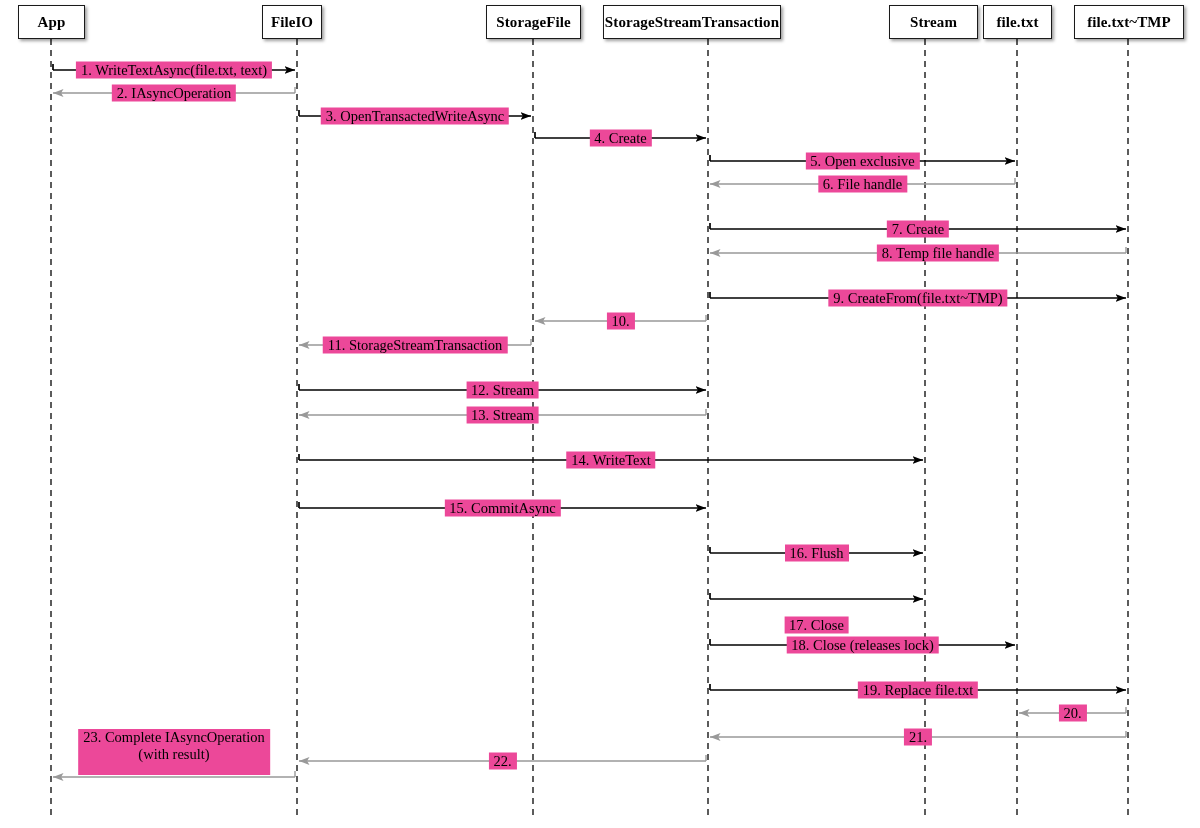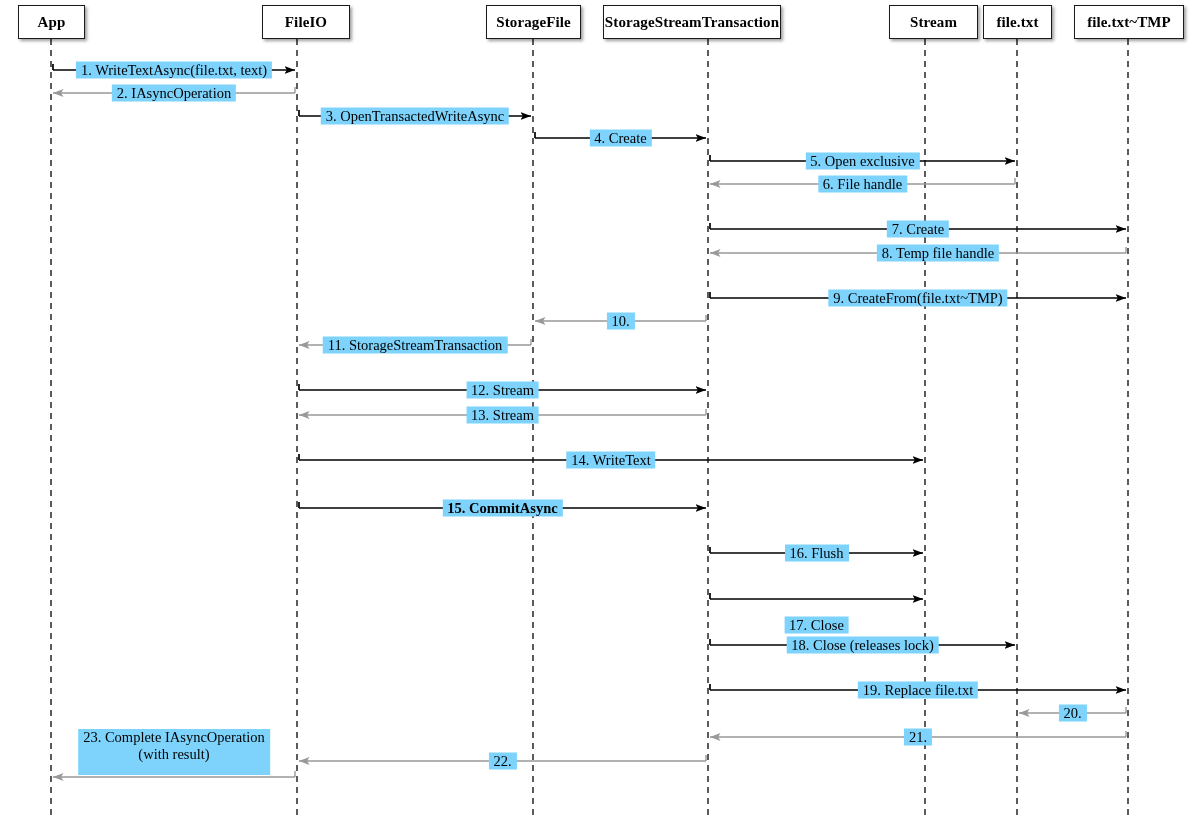--- a/index.html
+++ b/index.html
@@ -18,21 +18,21 @@
     font-size:15px;
     color:#000000;
     letter-spacing:0.1px;
     box-shadow:2px 2px 3px rgba(0,0,0,0.38);
     white-space:nowrap;
     padding:0 10px;
   }
   .msg-label{
     position:absolute;
     transform:translate(-50%,-50%);
-    background:#7dd3fc;
+    background:#ec4899;
     padding:0 5px;
     font-size:14.5px;
     color:#000000;
     white-space:nowrap;
     text-align:center;
     line-height:17px;
   }
   .msg-label.two-line{
     transform:translate(-50%,-100%);
     padding-bottom:12px;
@@ -152,21 +152,21 @@
         <g>
           <line x1="295" x2="295" y1="771" y2="777" stroke="#999999" stroke-width="1.4"></line>
           <line x1="295" x2="53" y1="777" y2="777" stroke="#999999" stroke-width="1.4" marker-end="url(#arrow-gray)"></line>
         </g>
       </g>
   </svg>
   <div id="boxes">
       <div class="lifeline-box" style="left: 18px; top: 5px; width: 67px;">
         <span>App</span>
       </div>
-      <div class="lifeline-box" style="left: 262px; top: 5px; width: 88px;">
+      <div class="lifeline-box" style="left: 262px; top: 5px; width: 60px;">
         <span>FileIO</span>
       </div>
       <div class="lifeline-box" style="left: 486px; top: 5px; width: 95px;">
         <span>StorageFile</span>
       </div>
       <div class="lifeline-box" style="left: 603px; top: 5px; width: 178px;">
         <span>StorageStreamTransaction</span>
       </div>
       <div class="lifeline-box" style="left: 889px; top: 5px; width: 89px;">
         <span>Stream</span>
@@ -214,21 +214,21 @@
       </div>
       <div class="msg-label" style="left: 502.5px; top: 390px;">
         <div>12. Stream</div>
       </div>
       <div class="msg-label" style="left: 502.5px; top: 415px;">
         <div>13. Stream</div>
       </div>
       <div class="msg-label" style="left: 611px; top: 460px;">
         <div>14. WriteText</div>
       </div>
-      <div class="msg-label" style="left: 502.5px; top: 508px; font-weight: bold;">
+      <div class="msg-label" style="left: 502.5px; top: 508px;">
         <div>15. CommitAsync</div>
       </div>
       <div class="msg-label" style="left: 816.5px; top: 553px;">
         <div>16. Flush</div>
       </div>
       <div class="msg-label" style="left: 816.5px; top: 625px;">
         <div>17. Close</div>
       </div>
       <div class="msg-label" style="left: 862.5px; top: 645px;">
         <div>18. Close (releases lock)</div>

